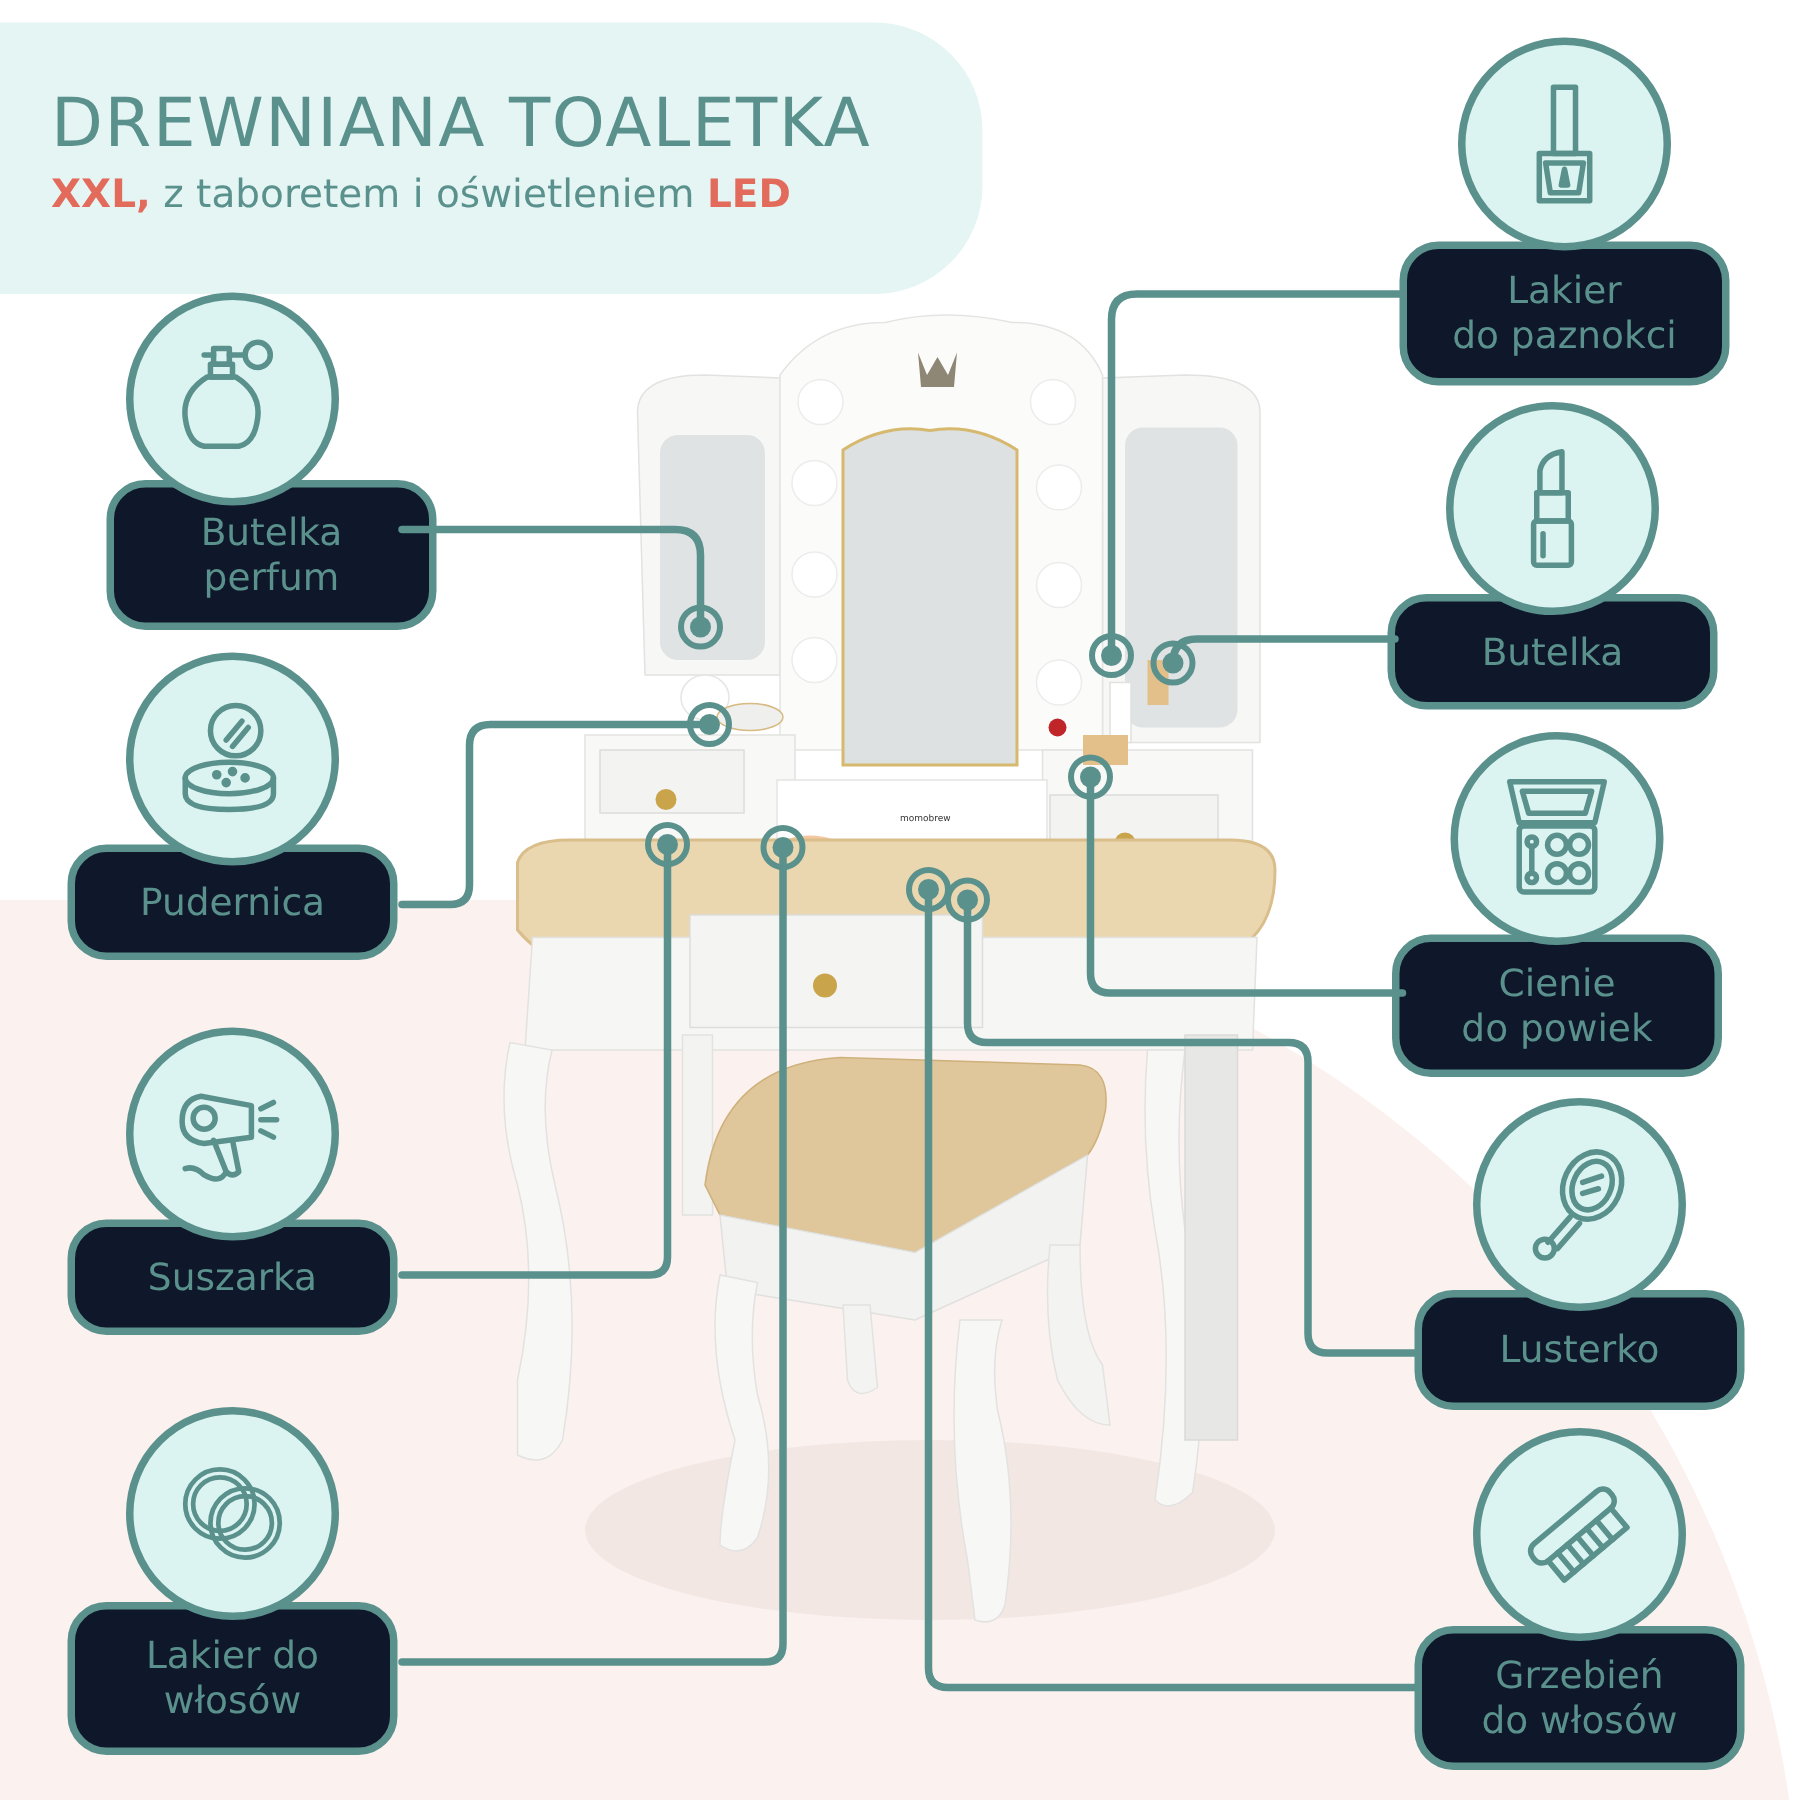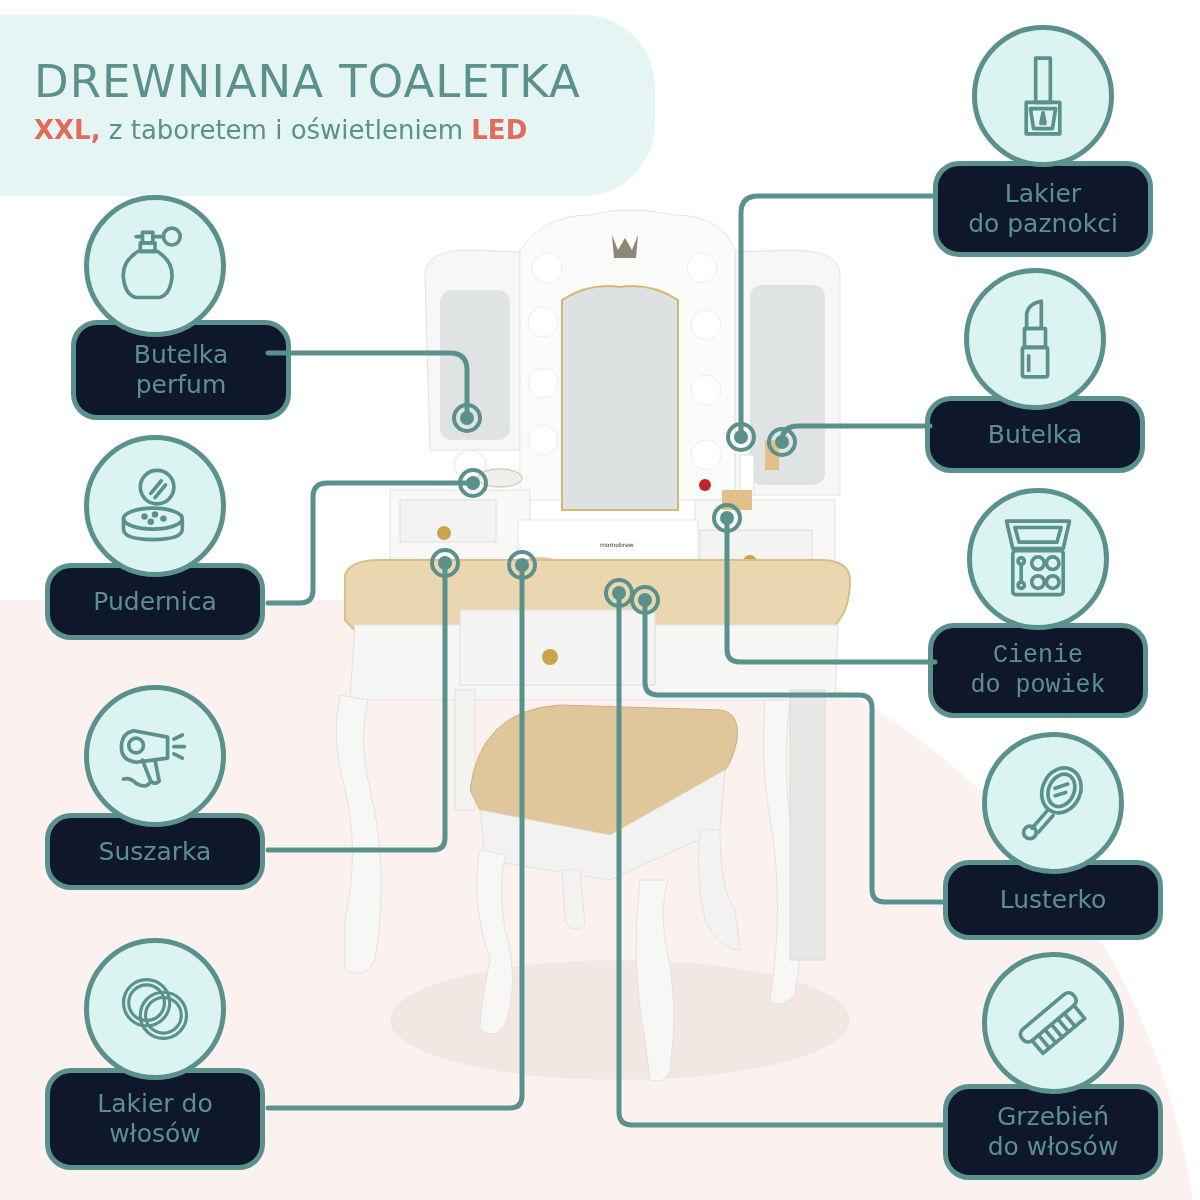--- a/index.html
+++ b/index.html
@@ -227,21 +227,21 @@
       <rect x="30" y="30" width="20" height="18"></rect>
       <rect x="28" y="48" width="24" height="28" rx="2"></rect>
       <line x1="34" y1="56" x2="34" y2="70"></line>
     </svg>
   </div>
   <div class="label-box" style="top:128px;height:77px;">
     <div>Butelka</div>
   </div>
 </div>
 
-<div class="card" style="left:928px;top:488px;height:230px;font-family:Liberation Mono, monospace;">
+<div class="card" style="left:928px;top:488px;height:230px;">
   <div class="circle" style="top:0;">
     <svg viewBox="0 0 80 80" fill="none" stroke="#5a918c" stroke-width="3.5" stroke-linejoin="round">
       <path d="M10 4 L70 4 L64 30 L16 30 Z"></path>
       <path d="M18 10 L62 10 L58 24 L22 24 Z"></path>
       <rect x="16" y="32" width="48" height="42" rx="3"></rect>
       <circle cx="24" cy="42" r="3"></circle>
         <line x1="24" y1="45" x2="24" y2="62"></line>
         <circle cx="24" cy="65" r="3"></circle>
       <circle cx="40" cy="44" r="6"></circle>
         <circle cx="54" cy="44" r="6"></circle>

